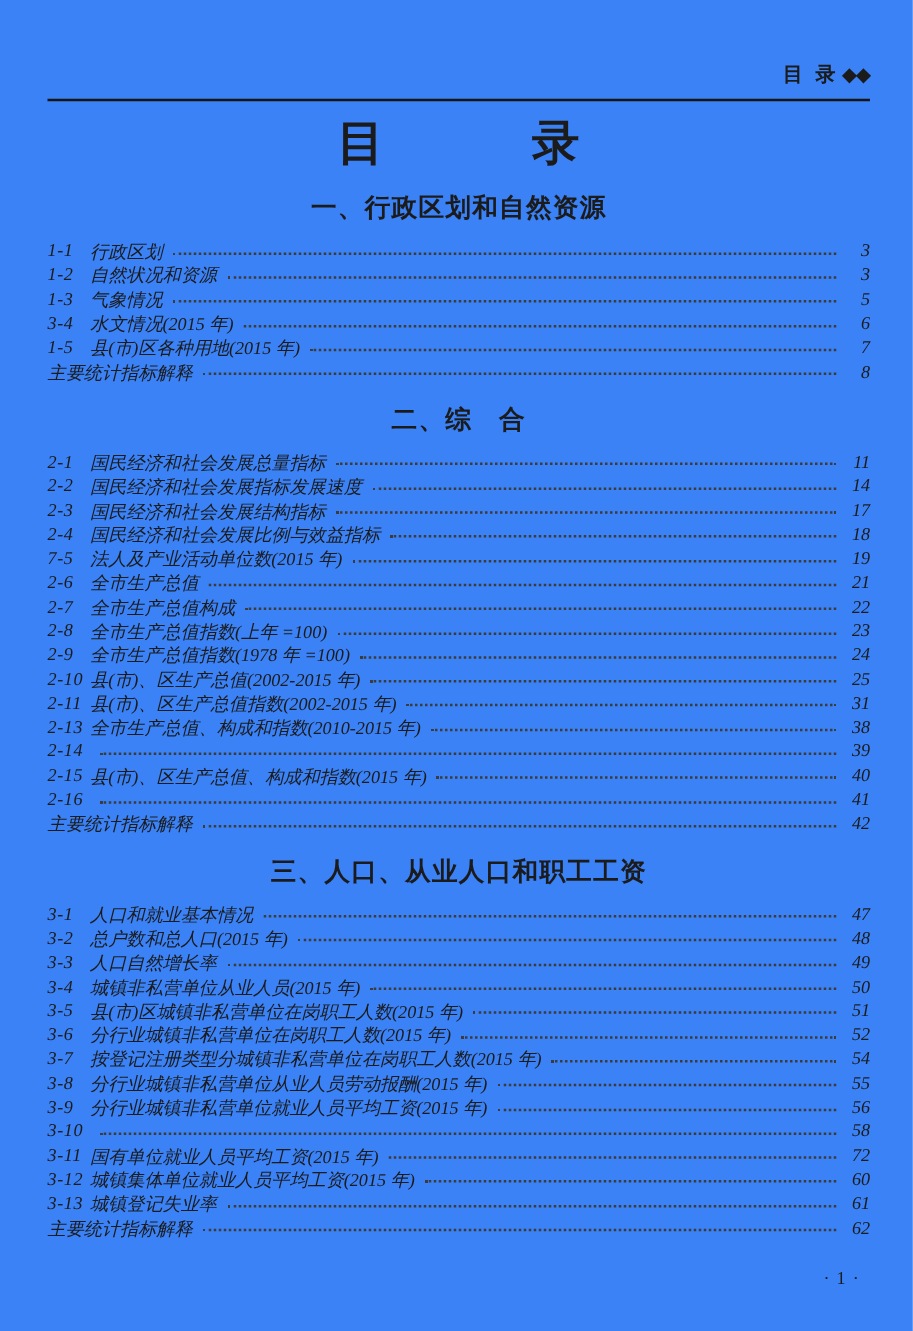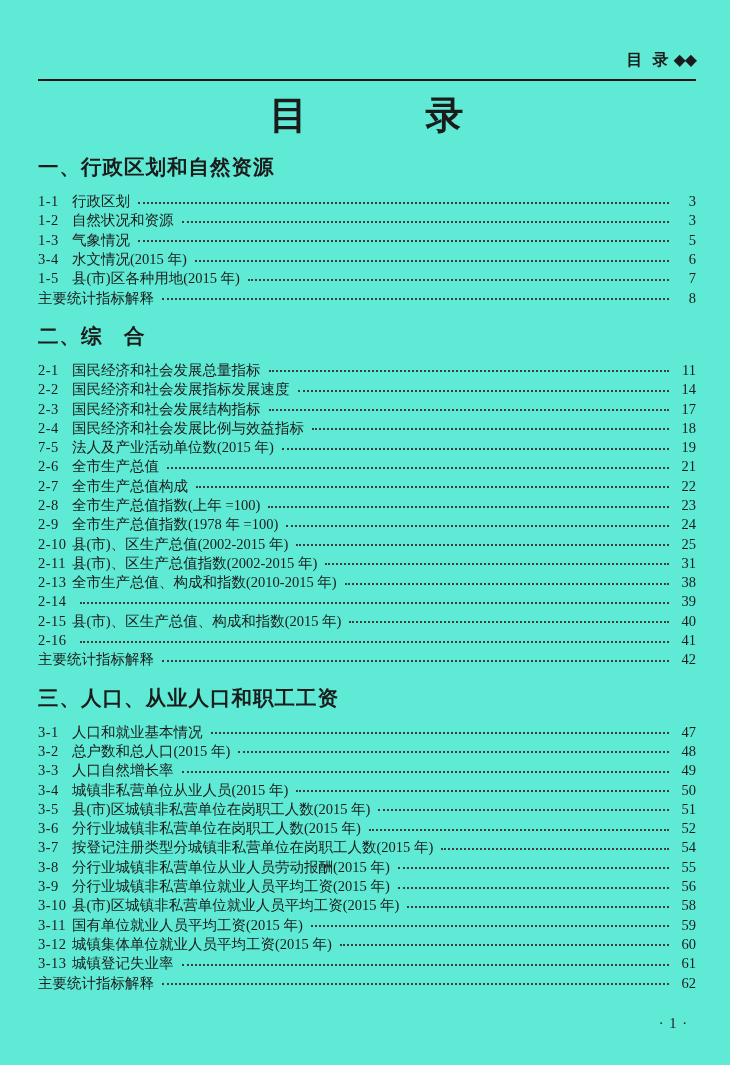--- a/index.html
+++ b/index.html
@@ -5,21 +5,21 @@
   html, body { margin: 0; padding: 0; }
   body {
     width: 730px; height: 1065px;
     background: #f4f4f2;
     font-family: "Liberation Serif", "DejaVu Serif", serif;
   }
   .page {
     position: relative;
     width: 730px; height: 1065px;
     box-sizing: border-box;
-    background: #5eead4;
+    background: #3b82f6;
     color: #1b1b1b;
     padding: 50px 34px 0 38px;
     overflow: hidden;
   }
   .header-line {
     display: flex;
     justify-content: flex-end;
     align-items: baseline;
     height: 22px;
   }
@@ -44,34 +44,35 @@
     margin: 10px 0 0 0;
     text-align: center;
     font-size: 38px;
     font-weight: bold;
     line-height: 48px;
     white-space: pre;
     letter-spacing: 1px;
   }
   .sec-heading {
     margin: 15px 0 11px 0;
-    text-align: left;
+    text-align: center;
     font-size: 20.5px;
     font-weight: bold;
     line-height: 27px;
     white-space: pre;
     letter-spacing: 1px;
   }
   .rows { margin-top: 0; }
   .row {
     display: flex;
     align-items: center;
     height: 19.3px;
     font-size: 14.5px;
     white-space: pre;
+    font-style: italic;
   }
   .num {
     display: inline-block;
     min-width: 30px;
     margin-right: 4px;
     letter-spacing: 0.5px;
   }
   .ttl { flex: none; }
   .leader {
     flex: 1;
@@ -146,22 +147,22 @@
         <div class="rows">
           <div class="row"><span class="num">3-1</span><span class="ttl">人口和就业基本情况</span><span class="leader"></span><span class="pg">47</span></div>
           <div class="row"><span class="num">3-2</span><span class="ttl">总户数和总人口(2015 年)</span><span class="leader"></span><span class="pg">48</span></div>
           <div class="row"><span class="num">3-3</span><span class="ttl">人口自然增长率</span><span class="leader"></span><span class="pg">49</span></div>
           <div class="row"><span class="num">3-4</span><span class="ttl">城镇非私营单位从业人员(2015 年)</span><span class="leader"></span><span class="pg">50</span></div>
           <div class="row"><span class="num">3-5</span><span class="ttl">县(市)区城镇非私营单位在岗职工人数(2015 年)</span><span class="leader"></span><span class="pg">51</span></div>
           <div class="row"><span class="num">3-6</span><span class="ttl">分行业城镇非私营单位在岗职工人数(2015 年)</span><span class="leader"></span><span class="pg">52</span></div>
           <div class="row"><span class="num">3-7</span><span class="ttl">按登记注册类型分城镇非私营单位在岗职工人数(2015 年)</span><span class="leader"></span><span class="pg">54</span></div>
           <div class="row"><span class="num">3-8</span><span class="ttl">分行业城镇非私营单位从业人员劳动报酬(2015 年)</span><span class="leader"></span><span class="pg">55</span></div>
           <div class="row"><span class="num">3-9</span><span class="ttl">分行业城镇非私营单位就业人员平均工资(2015 年)</span><span class="leader"></span><span class="pg">56</span></div>
-          <div class="row"><span class="num">3-10</span><span class="ttl">县(市)区城镇非私营单位就业人员平均工资(2015 年)</span><span class="leader"></span><span class="pg">58</span></div>
-          <div class="row"><span class="num">3-11</span><span class="ttl">国有单位就业人员平均工资(2015 年)</span><span class="leader"></span><span class="pg">59</span></div>
+          <div class="row"><span class="num">3-10</span><span class="leader"></span><span class="pg">58</span></div>
+          <div class="row"><span class="num">3-11</span><span class="ttl">国有单位就业人员平均工资(2015 年)</span><span class="leader"></span><span class="pg">72</span></div>
           <div class="row"><span class="num">3-12</span><span class="ttl">城镇集体单位就业人员平均工资(2015 年)</span><span class="leader"></span><span class="pg">60</span></div>
           <div class="row"><span class="num">3-13</span><span class="ttl">城镇登记失业率</span><span class="leader"></span><span class="pg">61</span></div>
           <div class="row"><span class="ttl">主要统计指标解释</span><span class="leader"></span><span class="pg">62</span></div>
         </div>
       </section>
     </div>
 
   <div class="footer-page">· 1 ·</div>
 
 </div>

